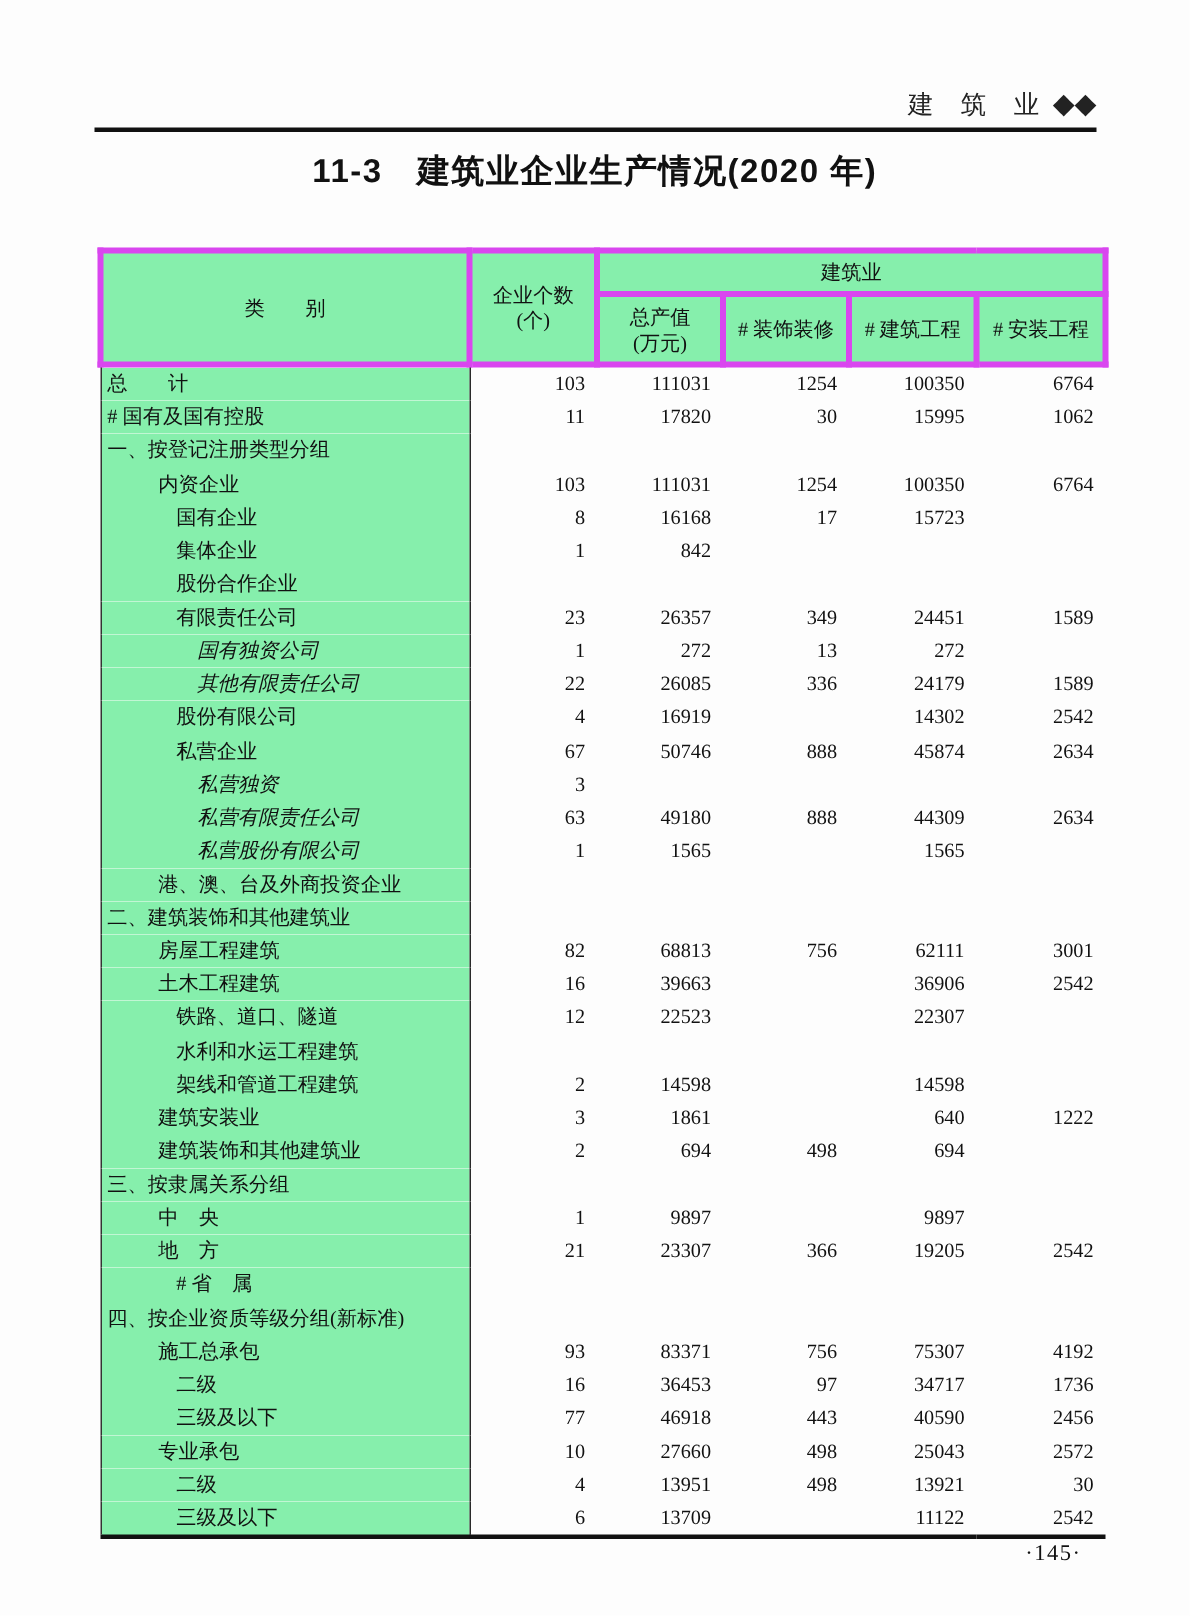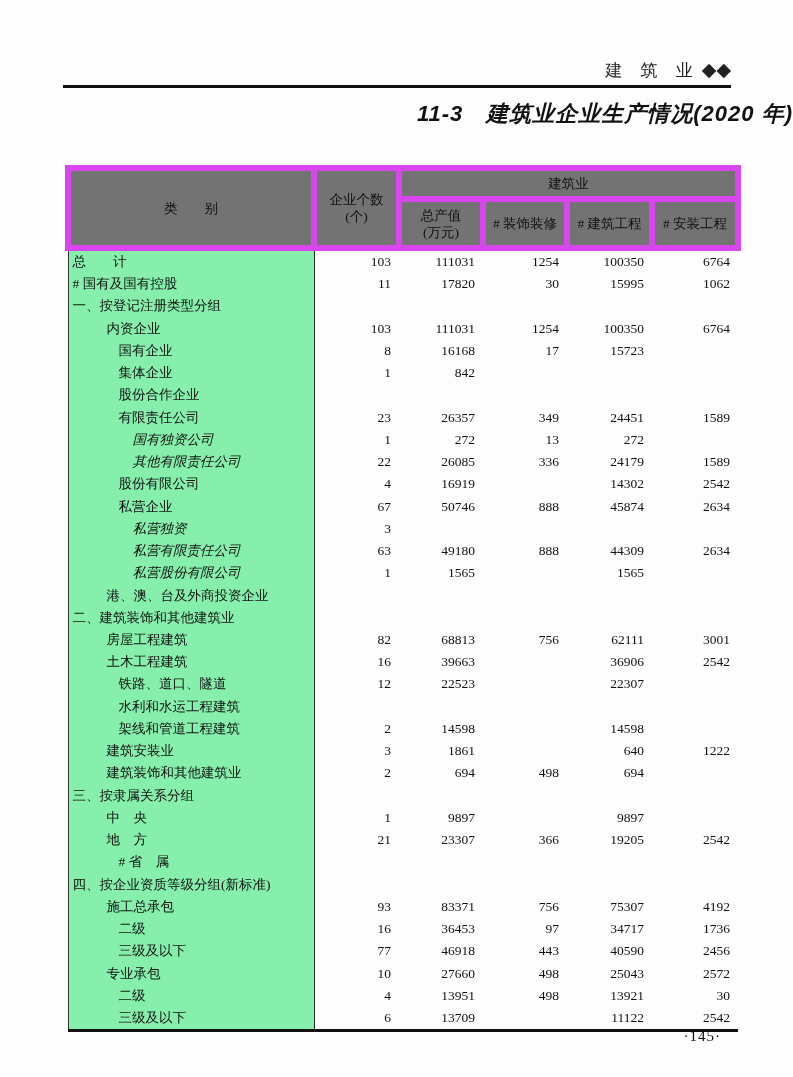--- a/index.html
+++ b/index.html
@@ -18,41 +18,41 @@
     white-space:nowrap;
   }
   .corner .diamonds { letter-spacing:0; font-size:19px; margin-left:2px; }
   .rule {
     position:absolute; top:85px; left:63px;
     width:668px; height:3px; background:#111;
   }
   
   .title {
     position:absolute; top:99px; left:0; width:100%;
-    margin:0; text-align:right;
+    margin:0; text-align:center;
     font-family:"Liberation Sans","DejaVu Sans",sans-serif;
-    font-weight:bold; font-size:22px; letter-spacing:1px;font-style:italic;
+    font-weight:bold; font-size:22px; letter-spacing:1px;
   }
   
   table.stat {
     position:absolute; left:65px; top:165px;
     width:670px; border-collapse:collapse; table-layout:fixed;
     border-top:3px solid #111;
     border-bottom:3px solid #111;
     border-left:1px solid #333;
   }
   table.stat col.c1 { width:246px; }
   table.stat col.c2 { width:85px; }
   table.stat col.c3 { width:84px; }
   table.stat col.c4 { width:84px; }
   table.stat col.c5 { width:85px; }
   table.stat col.c6 { width:86px; }
   thead th {
-    background:#737373;
-    border:6px solid #d946ef;
+    background:#86efac;
+    border:4px solid #d946ef;
     font-weight:normal; font-size:13.5px;
     text-align:center; vertical-align:middle;
     padding:1px 2px; line-height:17px;
   }
   thead tr.r1 th { height:23px; }
   thead tr.r2 th { height:41px; }
   thead { border-bottom:2px solid #111; }
   tbody td {
     height:22.23px; padding:0; font-size:13.5px;
     line-height:22.23px; vertical-align:middle;

